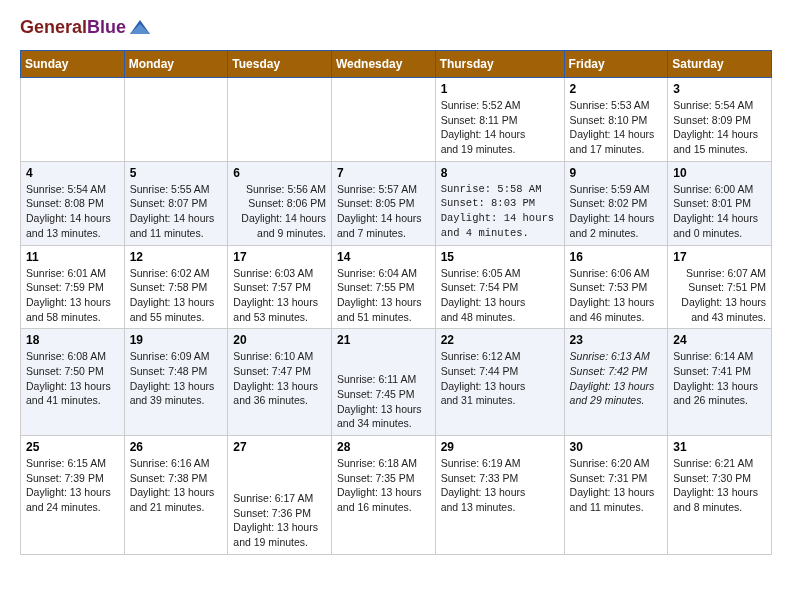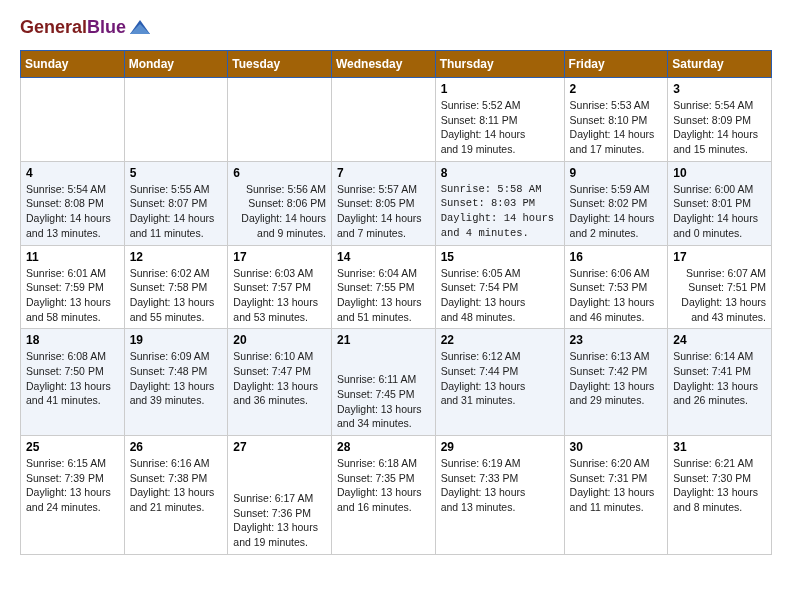--- a/index.html
+++ b/index.html
@@ -216,21 +216,21 @@
           </td>
           <td>
             <div class="day-num">22</div>
             <div class="day-detail" style="white-space: pre-line;">Sunrise: 6:12 AM
 Sunset: 7:44 PM
 Daylight: 13 hours
 and 31 minutes.</div>
           </td>
           <td>
             <div class="day-num">23</div>
-            <div class="day-detail" style="white-space: pre-line;">Sunrise: 6:13 AM
+            <div class="day-detail" style="white-space: pre-line; font-style: italic;">Sunrise: 6:13 AM
 Sunset: 7:42 PM
 Daylight: 13 hours
 and 29 minutes.</div>
           </td>
           <td>
             <div class="day-num">24</div>
             <div class="day-detail" style="white-space: pre-line;">Sunrise: 6:14 AM
 Sunset: 7:41 PM
 Daylight: 13 hours
 and 26 minutes.</div>

